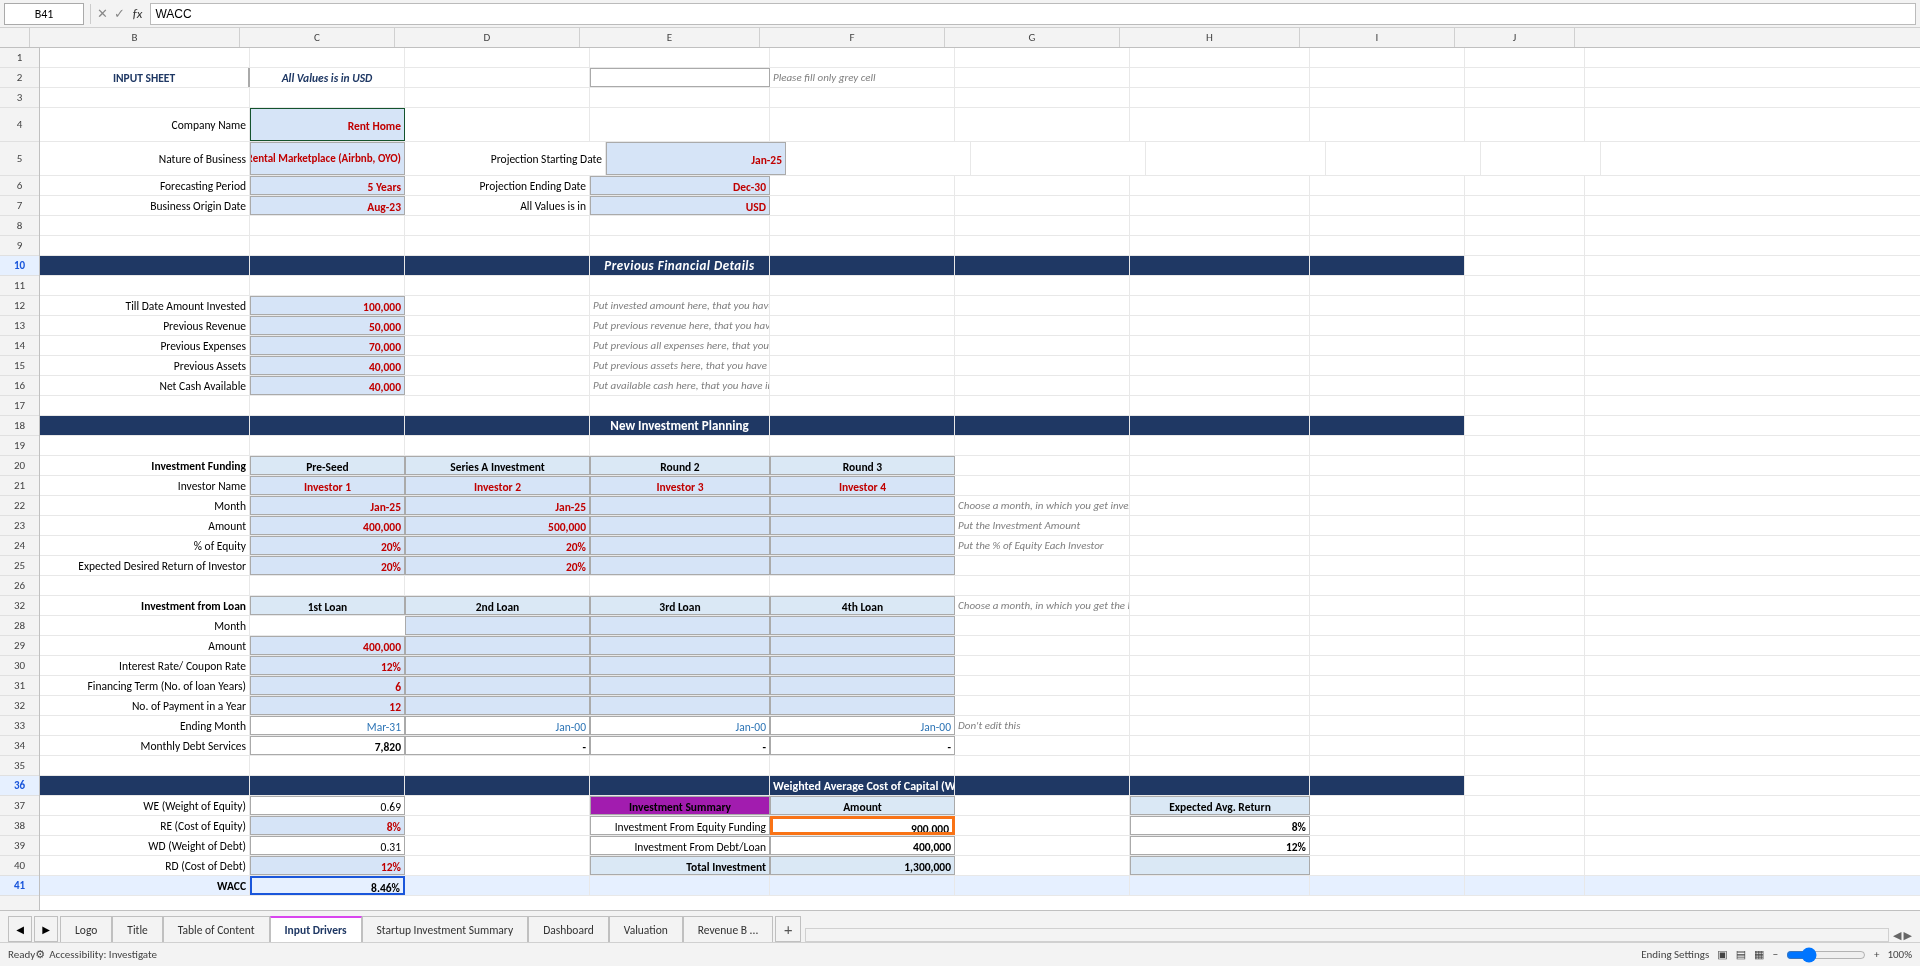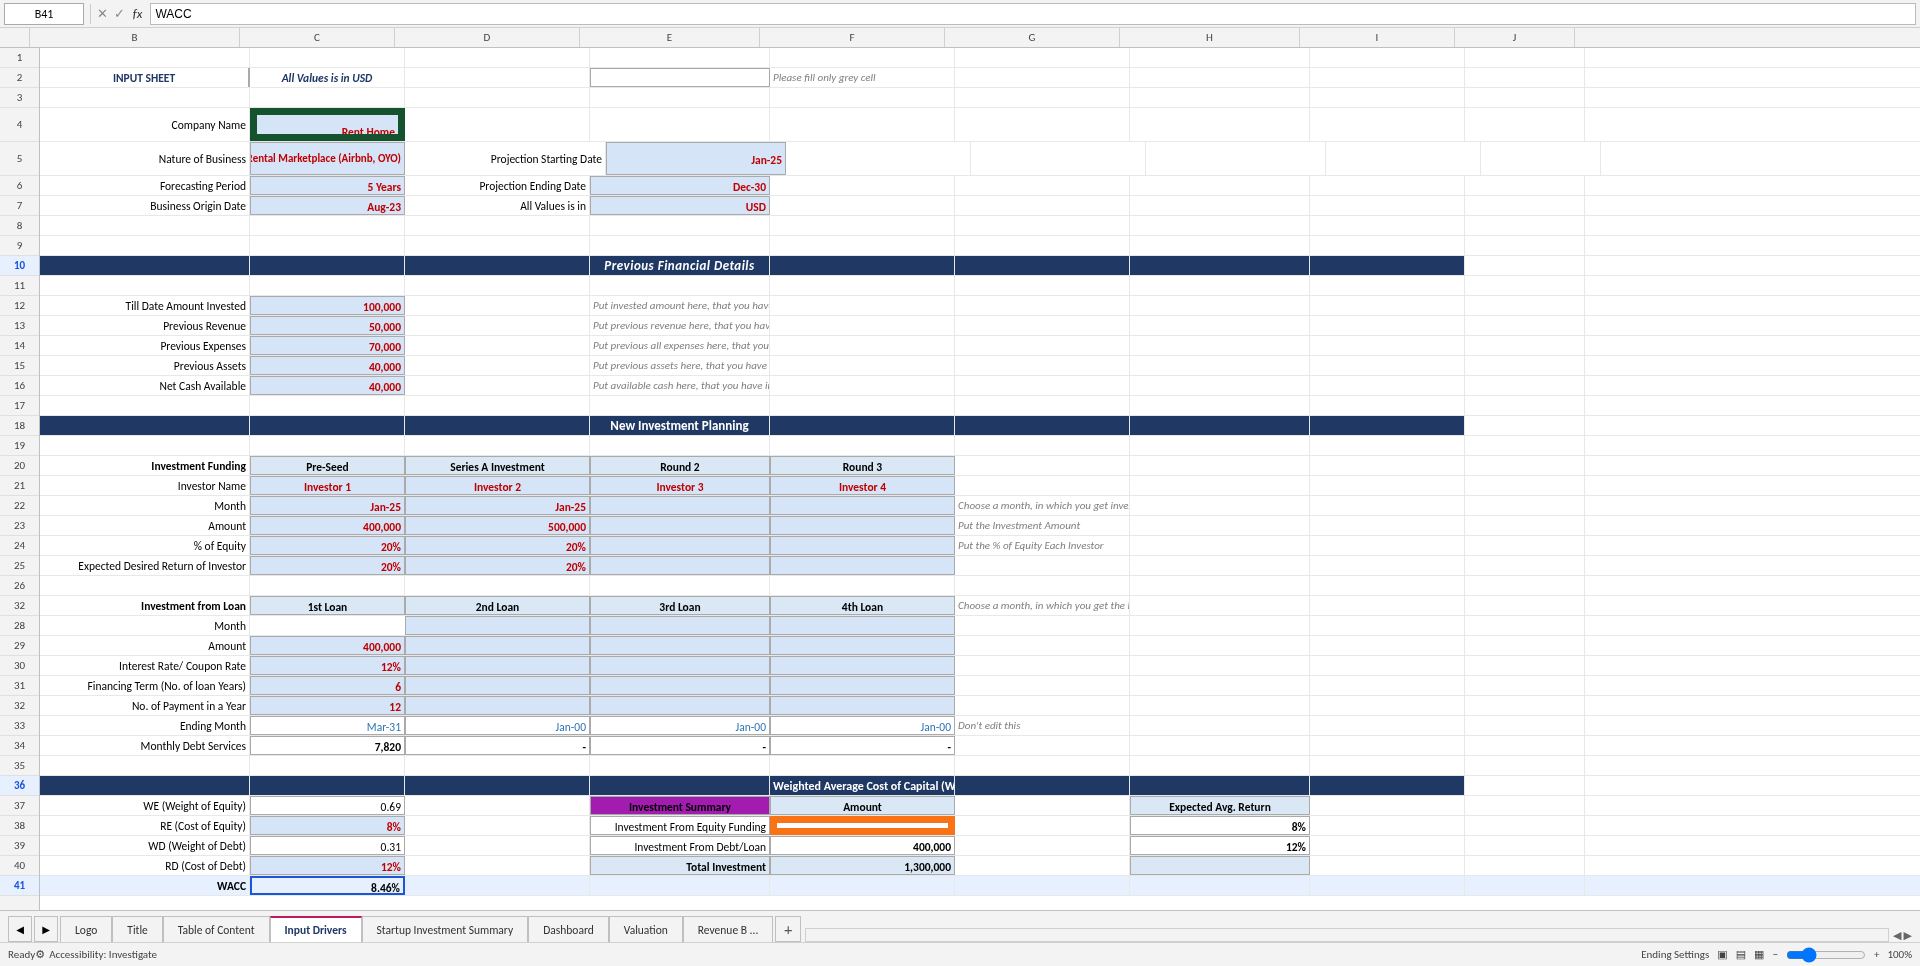--- a/index.html
+++ b/index.html
@@ -53,21 +53,21 @@
     .bold { font-weight: bold; }
     .italic { font-style: italic; }
     .navy-bg { background-color: #1f3864; color: #fff; font-weight: bold; }
     .input-cell { background: #d6e4f7; }
     .dark-blue-text { color: #1f3864; }
     .hint-text { color: #7f7f7f; font-style: italic; font-size: 11px; }
 
     
     .tab-bar { height: 32px; background: #f3f3f3; border-top: 1px solid #c0c0c0; display: flex; align-items: flex-end; padding-left: 8px; gap: 0; overflow: hidden; }
     .tab { height: 26px; padding: 0 14px; border: 1px solid #c0c0c0; border-bottom: none; background: #f3f3f3; font-size: 11.5px; cursor: pointer; display: flex; align-items: center; color: #333; }
-    .tab.active { background: #fff; color: #1f3864; font-weight: bold; border-top: 2px solid #be185d; }
+    .tab.active { background: #fff; color: #1f3864; font-weight: bold; border-top: 2px solid #d946ef; }
 
     
     .status-bar { height: 24px; background: #f3f3f3; border-top: 1px solid #d0d0d0; display: flex; align-items: center; padding: 0 8px; font-size: 11px; color: #444; justify-content: space-between; }
 
     .scroll-btn { width: 24px; height: 26px; background: #f3f3f3; border: 1px solid #c0c0c0; display: flex; align-items: center; justify-content: center; cursor: pointer; font-size: 10px; margin-right: 2px; }
     .tab-scroll-area { display: flex; align-items: flex-end; }
     .tab-add-btn { width: 26px; height: 26px; border: 1px solid #c0c0c0; background: #f3f3f3; display: flex; align-items: center; justify-content: center; cursor: pointer; font-size: 16px; color: #555; margin-left: 2px; }
   </style>
 </head>
 <body>
@@ -181,21 +181,21 @@
           <div class="cell col-e"></div>
           <div class="cell col-f"></div>
           <div class="cell col-g"></div>
           <div class="cell col-h"></div>
           <div class="cell col-i"></div>
           <div class="cell col-j"></div>
         </div>
 
         <div class="grid-row" style="height:34px;">
           <div class="cell col-b align-right" style="line-height:34px;">Company Name</div>
-          <div class="cell col-c input-cell align-right" style="line-height:34px;border:7px solid #14532d;color:#c00000;font-weight:bold;padding-left:48px;">Rent Home</div>
+          <div class="cell col-c input-cell align-right" style="line-height:34px;border:1px solid #14532d;color:#c00000;font-weight:bold;padding-left:48px;">Rent Home</div>
           <div class="cell col-d" style="line-height:34px;"></div>
           <div class="cell col-e" style="line-height:34px;"></div>
           <div class="cell col-f" style="line-height:34px;"></div>
           <div class="cell col-g" style="line-height:34px;"></div>
           <div class="cell col-h" style="line-height:34px;"></div>
           <div class="cell col-i" style="line-height:34px;"></div>
           <div class="cell col-j" style="line-height:34px;"></div>
         </div>
 
         <div class="grid-row" style="height:34px;">
@@ -592,21 +592,21 @@
           <div class="cell col-h align-center bold" style="border:1px solid #aaa;background:#dae8f5;">Expected Avg. Return</div>
           <div class="cell col-i"></div>
           <div class="cell col-j"></div>
         </div>
 
         <div class="grid-row">
           <div class="cell col-b align-right">RE (Cost of Equity)</div>
           <div class="cell col-c align-right input-cell" style="border:1px solid #aaa;color:#c00000;font-weight:bold;">8%</div>
           <div class="cell col-d"></div>
           <div class="cell col-e align-right" style="border:1px solid #aaa;">Investment From Equity Funding</div>
-          <div class="cell col-f align-right bold" style="border:7px solid #f97316;">900,000</div>
+          <div class="cell col-f align-right bold" style="border:3px solid #f97316;">900,000</div>
           <div class="cell col-g"></div>
           <div class="cell col-h align-right bold" style="border:1px solid #aaa;">8%</div>
           <div class="cell col-i"></div>
           <div class="cell col-j"></div>
         </div>
 
         <div class="grid-row">
           <div class="cell col-b align-right">WD (Weight of Debt)</div>
           <div class="cell col-c align-right" style="border:1px solid #aaa;">0.31</div>
           <div class="cell col-d"></div>

